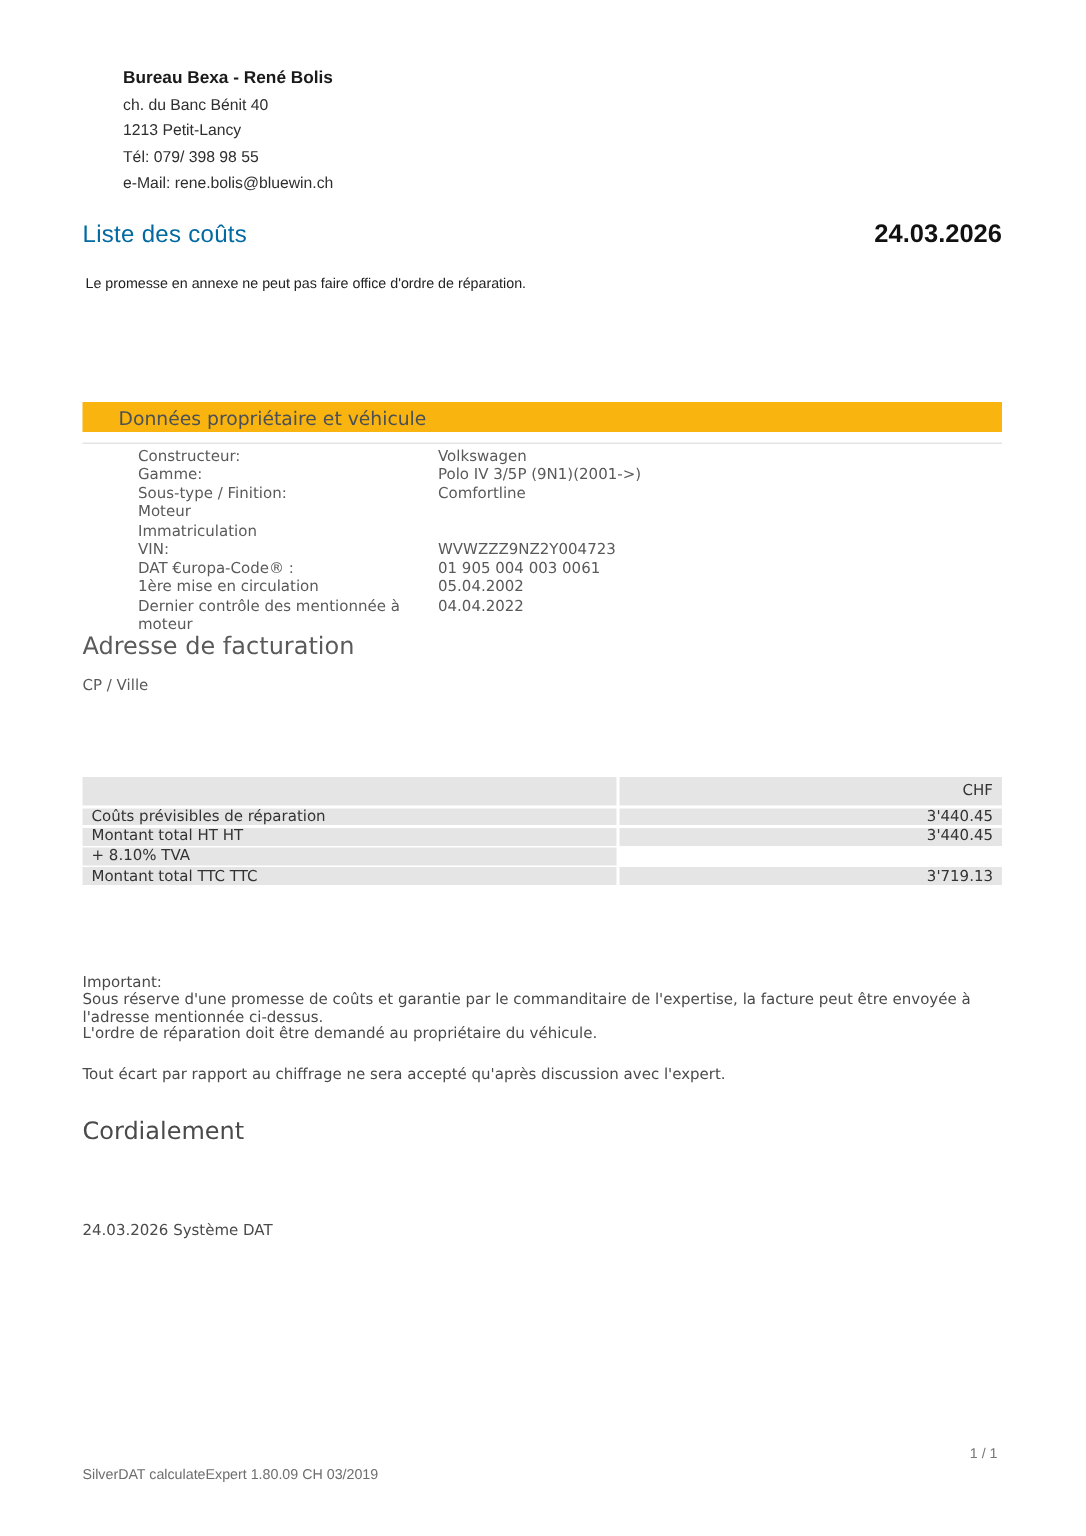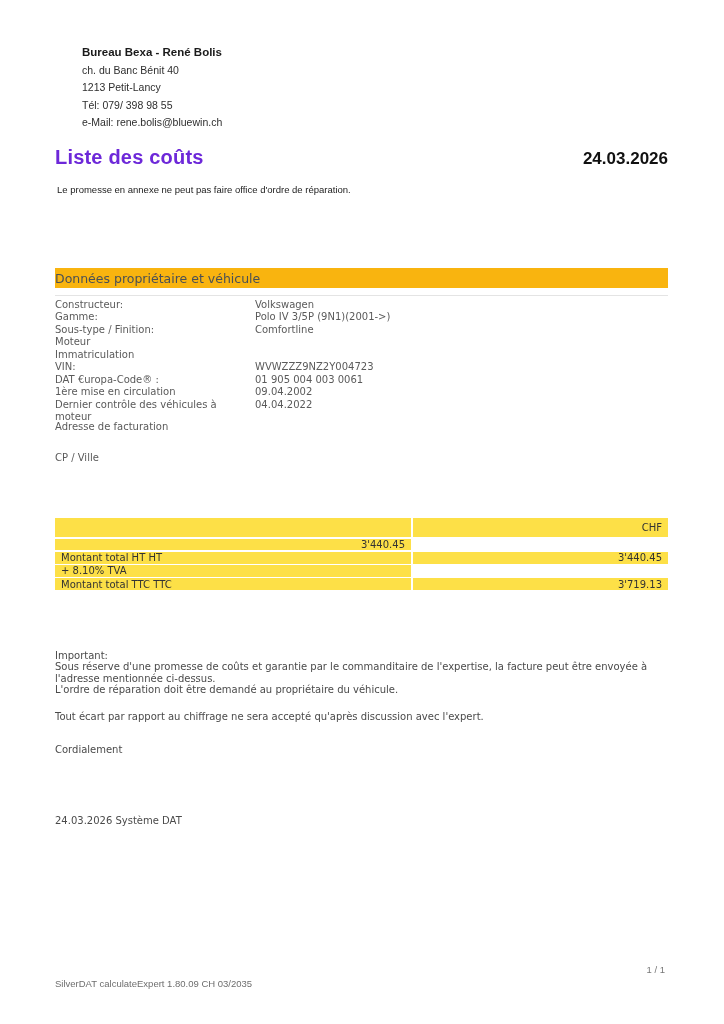--- a/index.html
+++ b/index.html
@@ -22,69 +22,69 @@
   }
   .company-block .line { line-height: 17.5px; }
   .company-name { font-weight: bold; font-size: 11.5px; color: #1a1a1a; }
 
   
   .title-row {
     left: 55px; top: 146px; width: 613px;
     display: flex; justify-content: space-between; align-items: baseline;
     font-family: "Liberation Sans", sans-serif;
   }
-  .doc-title { font-size: 20px; font-weight: bold; color: #6d28d9; letter-spacing: .2px; }
+  .doc-title { font-size: 16px; font-weight: normal; color: #0369a1; letter-spacing: .2px; }
   .doc-date  { font-size: 17px; font-weight: bold; color: #111; }
 
   .note {
     left: 57px; top: 184px;
     font-family: "Liberation Sans", sans-serif;
     font-size: 9.5px; color: #222;
   }
 
   
   .section-bar {
     left: 55px; top: 268px; width: 613px; height: 20px;
     background: #F9B40F;
     display: flex; align-items: center;
-    padding-left: 0;
+    padding-left: 24px;
   }
   .section-bar-label { font-size: 12.5px; color: #4a5055; }
 
   .hairline {
     left: 55px; top: 295px; width: 613px; height: 1px;
     background: #e4e4e4;
   }
 
   
   .fields { left: 55px; top: 299px; width: 613px; font-size: 10px; color: #5a5a5a; }
-  .field-row { display: flex; height: 12.45px; line-height: 12.45px; }
+  .field-row { display: flex; height: 12.45px; line-height: 12.45px; margin-left: 37px; }
   .field-label { width: 200px; flex: 0 0 200px; }
   .field-value { flex: 1; }
 
-  .billing-label { left: 55px; top: 421px; font-size: 10px; color: #5a5a5a; }
+  .billing-label { left: 55px; top: 421px; font-size: 16px; color: #5a5a5a; }
   .city-label    { left: 55px; top: 452px; font-size: 10px; color: #5a5a5a; }
 
   
   .cost-table { left: 55px; top: 518px; width: 613px; font-size: 10px; color: #333; }
   .t-row {
     display: grid; grid-template-columns: 356px 1fr; column-gap: 2px;
     margin-bottom: 1.5px;
   }
-  .t-row .cell { background: #fde047; display: flex; align-items: center; text-align: center; }
+  .t-row .cell { background: #e5e5e5; display: flex; align-items: center; text-align: center; }
   .t-head .cell { height: 19px; }
   .t-data .cell { height: 11.8px; }
   .cell.label { padding-left: 6px; }
   .cell.value { justify-content: flex-end; padding-right: 6px; }
 
   
   .important { left: 55px; top: 650px; width: 616px; font-size: 10px; line-height: 11.3px; color: #4a4a4a; }
   .important .spacer { height: 16px; }
 
-  .closing   { left: 55px; top: 744px; font-size: 10px; color: #4a4a4a; }
+  .closing   { left: 55px; top: 744px; font-size: 16px; color: #4a4a4a; }
   .signature { left: 55px; top: 815px; font-size: 10px; color: #4a4a4a; }
 
   
   .footer-right {
     right: 59px; top: 964px; font-size: 9.5px; color: #777;
     font-family: Liberation Sans, sans-serif;
   }
   .footer-left {
     left: 55px; top: 978px; font-size: 9.5px; color: #6e6e6e;
     font-family: "Liberation Sans", sans-serif;
@@ -136,37 +136,38 @@
   <div class="field-row">
     <div class="field-label">VIN:</div>
     <div class="field-value">WVWZZZ9NZ2Y004723</div>
   </div>
   <div class="field-row">
     <div class="field-label">DAT €uropa-Code® :</div>
     <div class="field-value">01 905 004 003 0061</div>
   </div>
   <div class="field-row">
     <div class="field-label">1ère mise en circulation</div>
-    <div class="field-value">09.04.2002</div>
+    <div class="field-value">05.04.2002</div>
   </div>
   <div class="field-row">
-    <div class="field-label">Dernier contrôle des véhicules à moteur</div>
+    <div class="field-label">Dernier contrôle des mentionnée à moteur</div>
     <div class="field-value">04.04.2022</div>
   </div>
 </div>
 
 <div class="abs billing-label">Adresse de facturation</div>
 <div class="abs city-label">CP / Ville</div>
 
 <div class="abs cost-table">
   <div class="t-row t-head">
     <div class="cell label"></div>
     <div class="cell value">CHF</div>
   </div>
   <div class="t-row t-data">
+    <div class="cell label">Coûts prévisibles de réparation</div>
     <div class="cell value">3'440.45</div>
   </div>
   <div class="t-row t-data">
     <div class="cell label">Montant total HT HT</div>
     <div class="cell value">3'440.45</div>
   </div>
   <div class="t-row t-data">
     <div class="cell label">+ 8.10% TVA</div>
   </div>
   <div class="t-row t-data">
@@ -180,13 +181,13 @@
   <div>Sous réserve d'une promesse de coûts et garantie par le commanditaire de l'expertise, la facture peut être envoyée à l'adresse mentionnée ci-dessus.</div>
   <div>L'ordre de réparation doit être demandé au propriétaire du véhicule.</div>
   <div class="spacer"></div>
   <div>Tout écart par rapport au chiffrage ne sera accepté qu'après discussion avec l'expert.</div>
 </div>
 
 <div class="abs closing">Cordialement</div>
 <div class="abs signature">24.03.2026 Système DAT</div>
 
 <div class="abs footer-right">1 / 1</div>
-<div class="abs footer-left">SilverDAT calculateExpert 1.80.09  CH 03/2035</div>
+<div class="abs footer-left">SilverDAT calculateExpert 1.80.09  CH 03/2019</div>
 
 </body></html>

